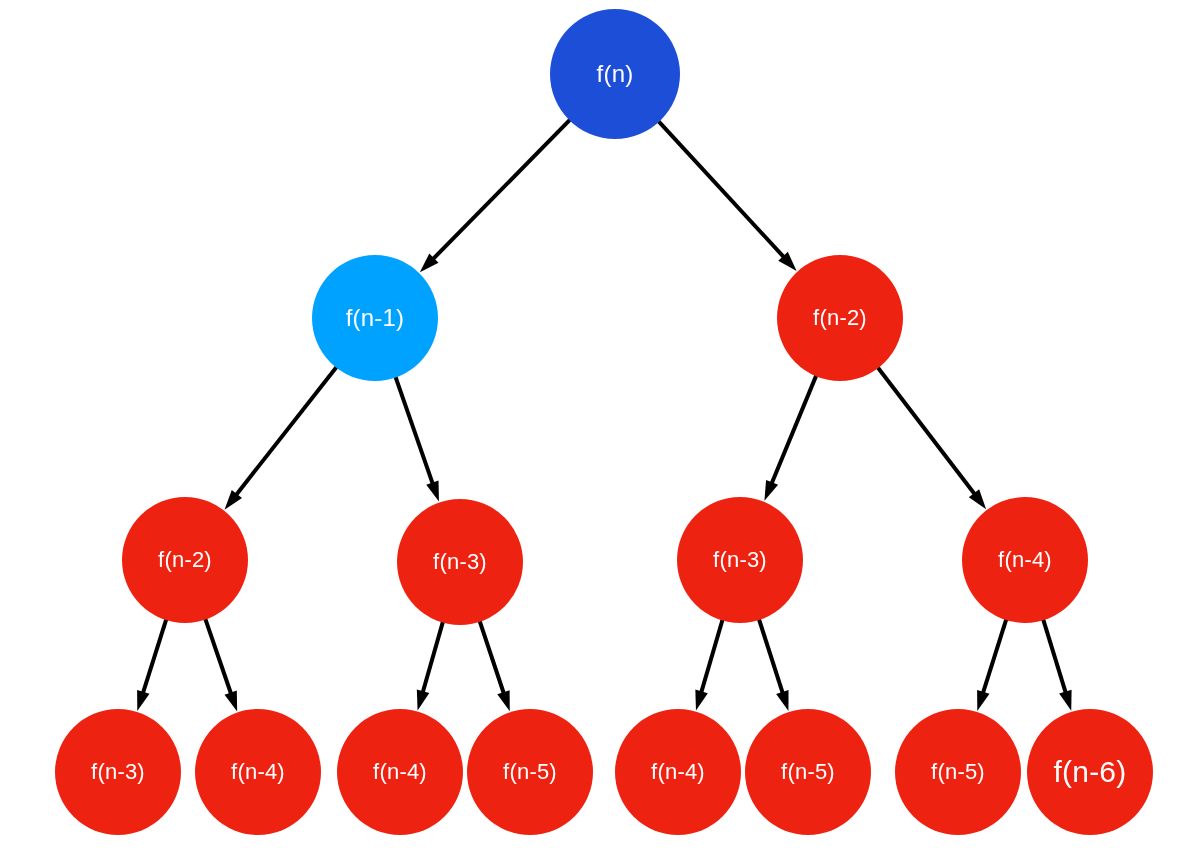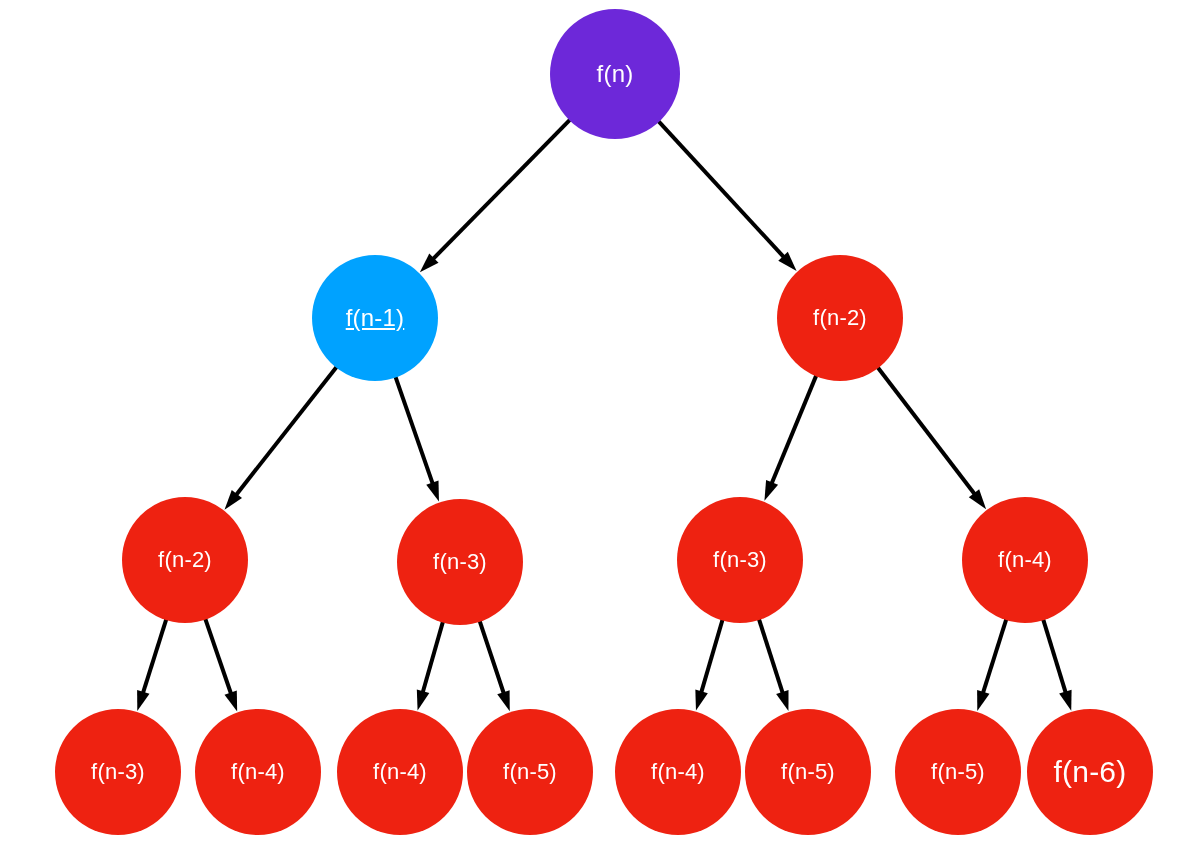--- a/index.html
+++ b/index.html
@@ -97,24 +97,24 @@
       <g>
         <line x1="1006.62" y1="618.16" x2="981.51" y2="697.63" stroke="#000000" stroke-width="4" stroke-linecap="butt"></line>
         <polygon points="977.2861834201635,710.975061416796 977.115270414108,689.9460151059345 989.5109610638212,693.8635211131552" fill="#000000"></polygon>
       </g>
       <g>
         <line x1="1042.88" y1="618.32" x2="1067.14" y2="697.43" stroke="#000000" stroke-width="4" stroke-linecap="butt"></line>
         <polygon points="1071.2393603034895,710.8114520667657 1059.1621984988608,693.5954083068068 1071.591122297799,689.7846533684531" fill="#000000"></polygon>
       </g>
     </svg>
   <div id="nodes">
-      <div class="node" style="left: 550px; top: 9px; width: 130px; height: 130px; background: #6d28d9; font-size: 24px;">
+      <div class="node" style="left: 550px; top: 9px; width: 130px; height: 130px; background: #1d4ed8; font-size: 24px;">
         <span class="node-label">f(n)</span>
       </div>
-      <div class="node" style="left: 312px; top: 255px; width: 126px; height: 126px; background: rgb(0, 162, 255); font-size: 24px; text-decoration: underline;">
+      <div class="node" style="left: 312px; top: 255px; width: 126px; height: 126px; background: rgb(0, 162, 255); font-size: 24px;">
         <span class="node-label">f(n-1)</span>
       </div>
       <div class="node" style="left: 777px; top: 255px; width: 126px; height: 126px; background: rgb(238, 34, 17); font-size: 22px;">
         <span class="node-label">f(n-2)</span>
       </div>
       <div class="node" style="left: 122px; top: 497px; width: 126px; height: 126px; background: rgb(238, 34, 17); font-size: 22px;">
         <span class="node-label">f(n-2)</span>
       </div>
       <div class="node" style="left: 397px; top: 499px; width: 126px; height: 126px; background: rgb(238, 34, 17); font-size: 22px;">
         <span class="node-label">f(n-3)</span>

